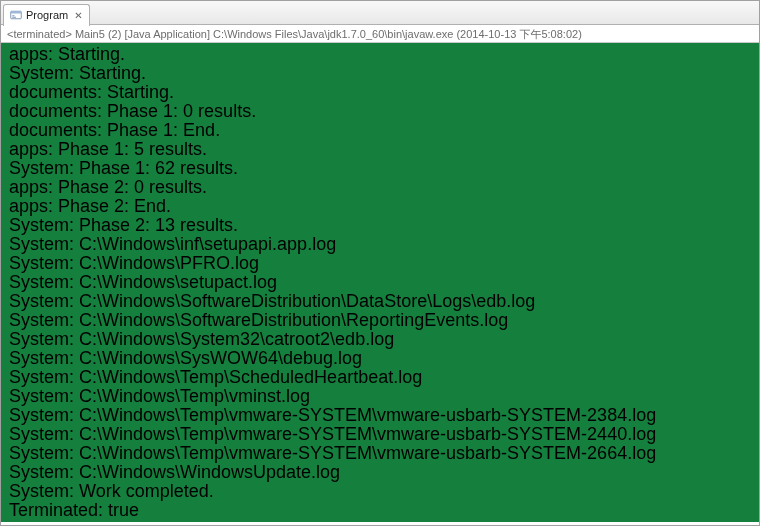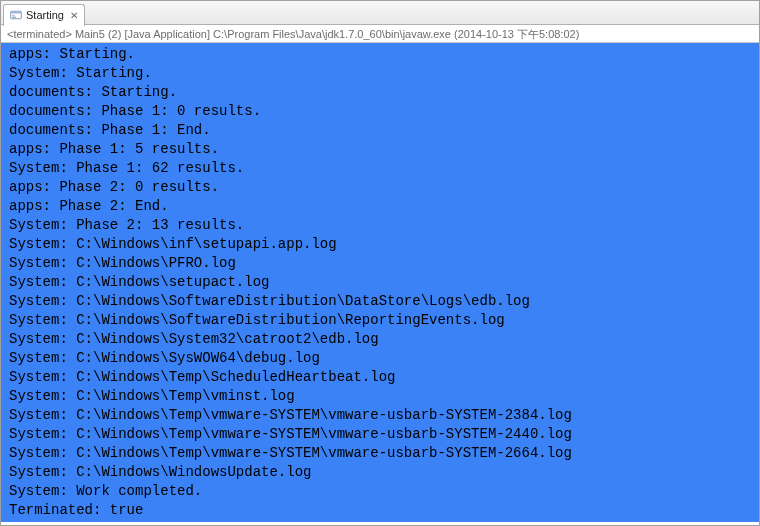--- a/index.html
+++ b/index.html
@@ -59,45 +59,45 @@
       font-size: 11px;
       color: #6d6d6d;
       border-bottom: 1px solid #c8c8c8;
       background: #ffffff;
       white-space: nowrap;
       overflow: hidden;
       height: 18px;
       line-height: 14px;
     }
     .console-output {
-      font-family: Liberation Mono, monospace;
-      font-size: 14px;
+      font-family: Liberation Sans, sans-serif;
+      font-size: 18px;
       line-height: 19px;
       padding: 2px 8px;
       white-space: pre;
       color: #000;
-      background: #3b82f6;
+      background: #15803d;
       overflow: hidden;
     }
     .console-line { white-space: pre; }
   </style>
 </head>
 <body>
 
 <div class="tab-bar">
   <div class="tab">
     <span class="icon">
       <svg viewBox="0 0 16 16" width="12" height="12">
         <rect x="1" y="3" width="14" height="10" rx="1" fill="#fff" stroke="#5a7aa0" stroke-width="1"></rect>
         <rect x="1" y="3" width="14" height="3" fill="#9fb8d9"></rect>
         <line x1="3" y1="9" x2="6" y2="9" stroke="#5a7aa0" stroke-width="1"></line>
         <line x1="3" y1="11" x2="8" y2="11" stroke="#5a7aa0" stroke-width="1"></line>
       </svg>
     </span>
-    <span>Starting</span>
+    <span>Program</span>
     <span class="close">✕</span>
   </div>
   <div class="toolbar-right"></div>
 </div>
 
-<div class="info-bar"><span>&lt;terminated&gt;</span> <span>Main5 (2) [Java Application]</span> <span>C:\Program Files\Java\jdk1.7.0_60\bin\javaw.exe</span> <span>(2014-10-13 下午5:08:02)</span></div>
+<div class="info-bar"><span>&lt;terminated&gt;</span> <span>Main5 (2) [Java Application]</span> <span>C:\Windows Files\Java\jdk1.7.0_60\bin\javaw.exe</span> <span>(2014-10-13 下午5:08:02)</span></div>
 
 <div class="console-output" id="console-output"><div class="console-line">apps: Starting.</div><div class="console-line">System: Starting.</div><div class="console-line">documents: Starting.</div><div class="console-line">documents: Phase 1: 0 results.</div><div class="console-line">documents: Phase 1: End.</div><div class="console-line">apps: Phase 1: 5 results.</div><div class="console-line">System: Phase 1: 62 results.</div><div class="console-line">apps: Phase 2: 0 results.</div><div class="console-line">apps: Phase 2: End.</div><div class="console-line">System: Phase 2: 13 results.</div><div class="console-line">System: C:\Windows\inf\setupapi.app.log</div><div class="console-line">System: C:\Windows\PFRO.log</div><div class="console-line">System: C:\Windows\setupact.log</div><div class="console-line">System: C:\Windows\SoftwareDistribution\DataStore\Logs\edb.log</div><div class="console-line">System: C:\Windows\SoftwareDistribution\ReportingEvents.log</div><div class="console-line">System: C:\Windows\System32\catroot2\edb.log</div><div class="console-line">System: C:\Windows\SysWOW64\debug.log</div><div class="console-line">System: C:\Windows\Temp\ScheduledHeartbeat.log</div><div class="console-line">System: C:\Windows\Temp\vminst.log</div><div class="console-line">System: C:\Windows\Temp\vmware-SYSTEM\vmware-usbarb-SYSTEM-2384.log</div><div class="console-line">System: C:\Windows\Temp\vmware-SYSTEM\vmware-usbarb-SYSTEM-2440.log</div><div class="console-line">System: C:\Windows\Temp\vmware-SYSTEM\vmware-usbarb-SYSTEM-2664.log</div><div class="console-line">System: C:\Windows\WindowsUpdate.log</div><div class="console-line">System: Work completed.</div><div class="console-line">Terminated: true</div></div>
 
 </body></html>

